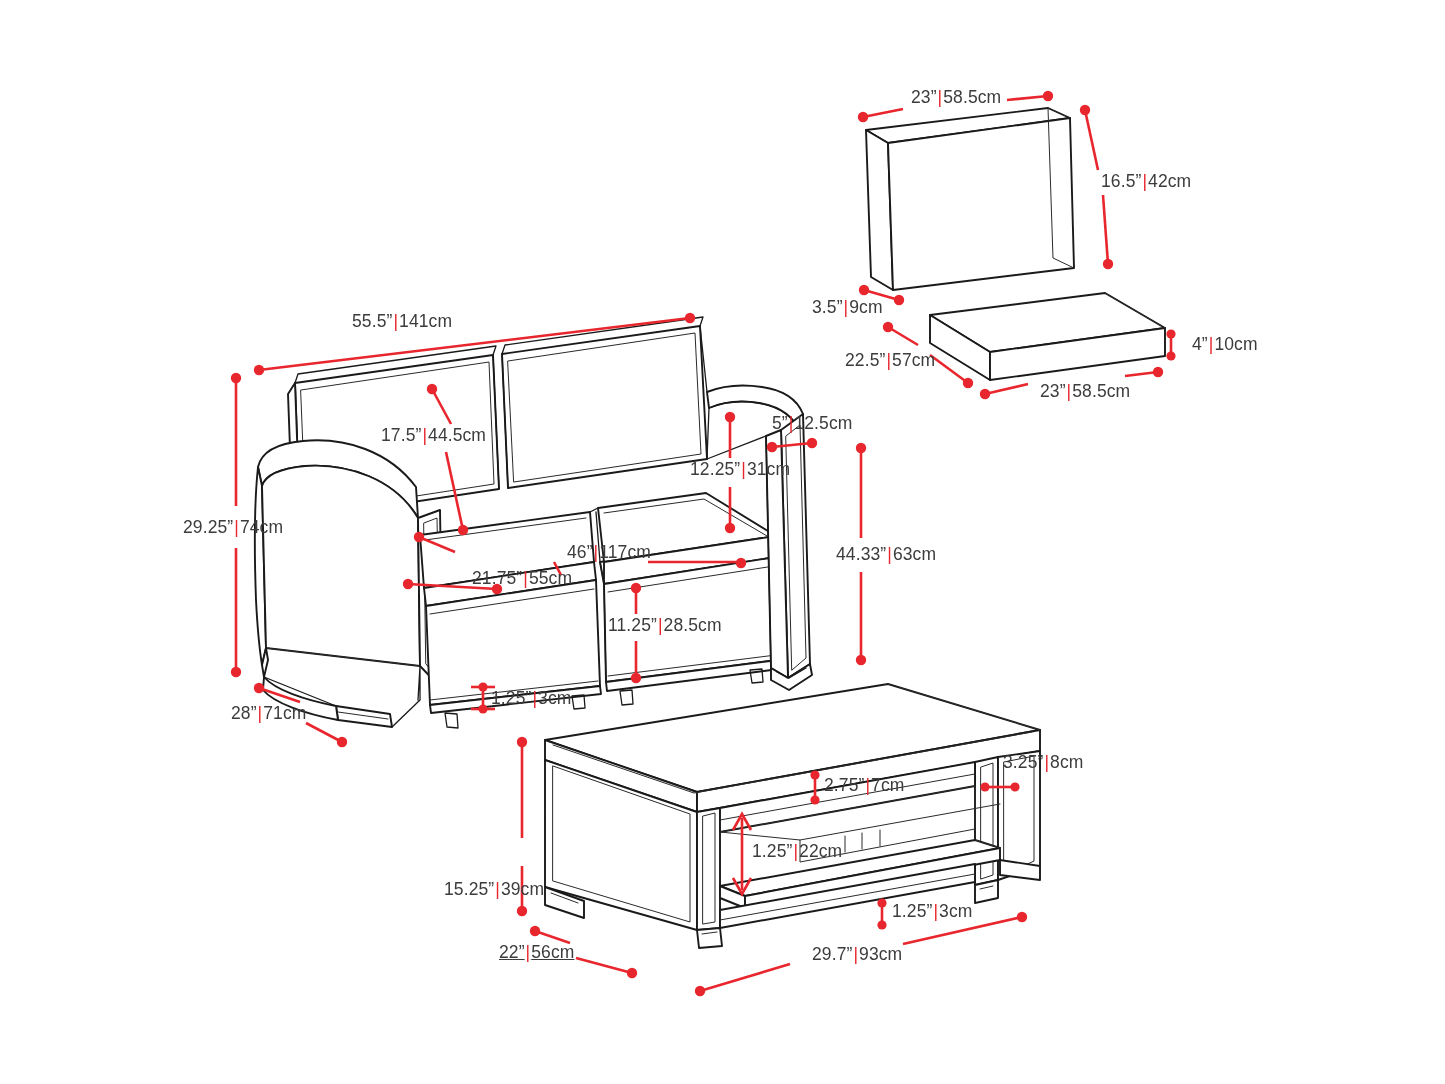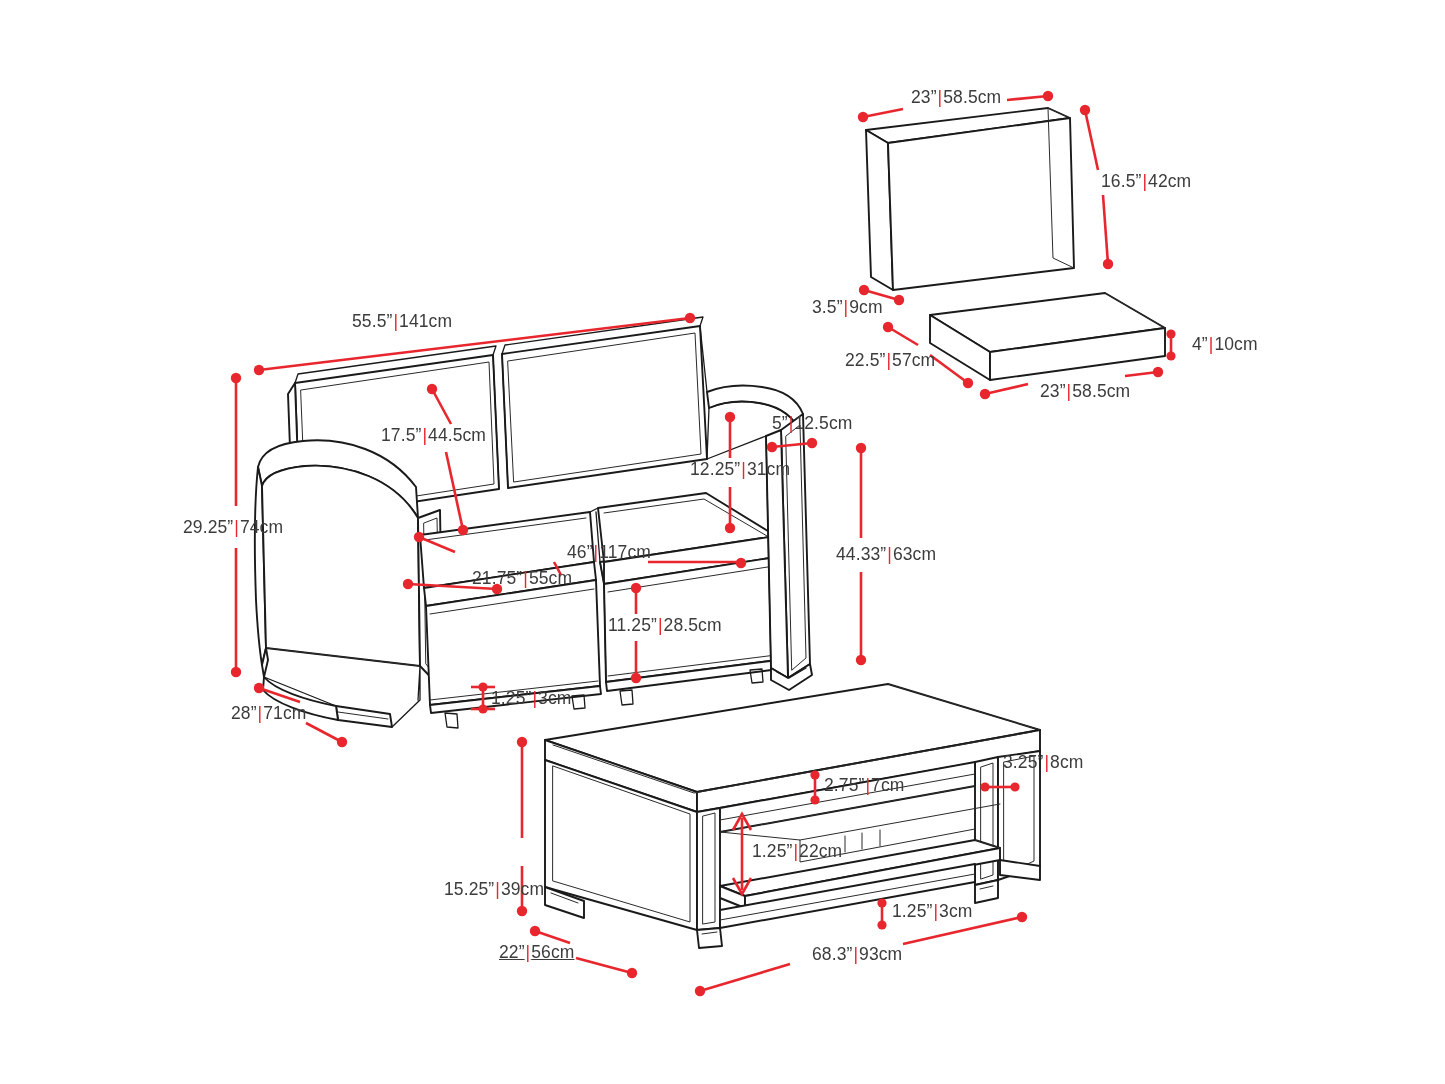--- a/index.html
+++ b/index.html
@@ -407,21 +407,21 @@
     <span class="imp">4”</span><span class="sep">|</span><span class="met">10cm</span>
   </div>
 
   <div class="dimlabel" style="left:444px;top:841px;margin-top:40px;">
     <span class="imp">15.25”</span><span class="sep">|</span><span class="met">39cm</span>
   </div>
   <div class="dimlabel" style="left:499px;top:944px;text-decoration:underline;">
     <span class="imp">22”</span><span class="sep">|</span><span class="met">56cm</span>
   </div>
   <div class="dimlabel" style="left:812px;top:946px;">
-    <span class="imp">68.3”</span><span class="sep">|</span><span class="met">93cm</span>
+    <span class="imp">29.7”</span><span class="sep">|</span><span class="met">93cm</span>
   </div>
   <div class="dimlabel" style="left:824px;top:777px;">
     <span class="imp">2.75”</span><span class="sep">|</span><span class="met">7cm</span>
   </div>
   <div class="dimlabel" style="left:1003px;top:754px;">
     <span class="imp">3.25”</span><span class="sep">|</span><span class="met">8cm</span>
   </div>
   <div class="dimlabel" style="left:752px;top:843px;">
     <span class="imp">1.25”</span><span class="sep">|</span><span class="met">22cm</span>
   </div>

